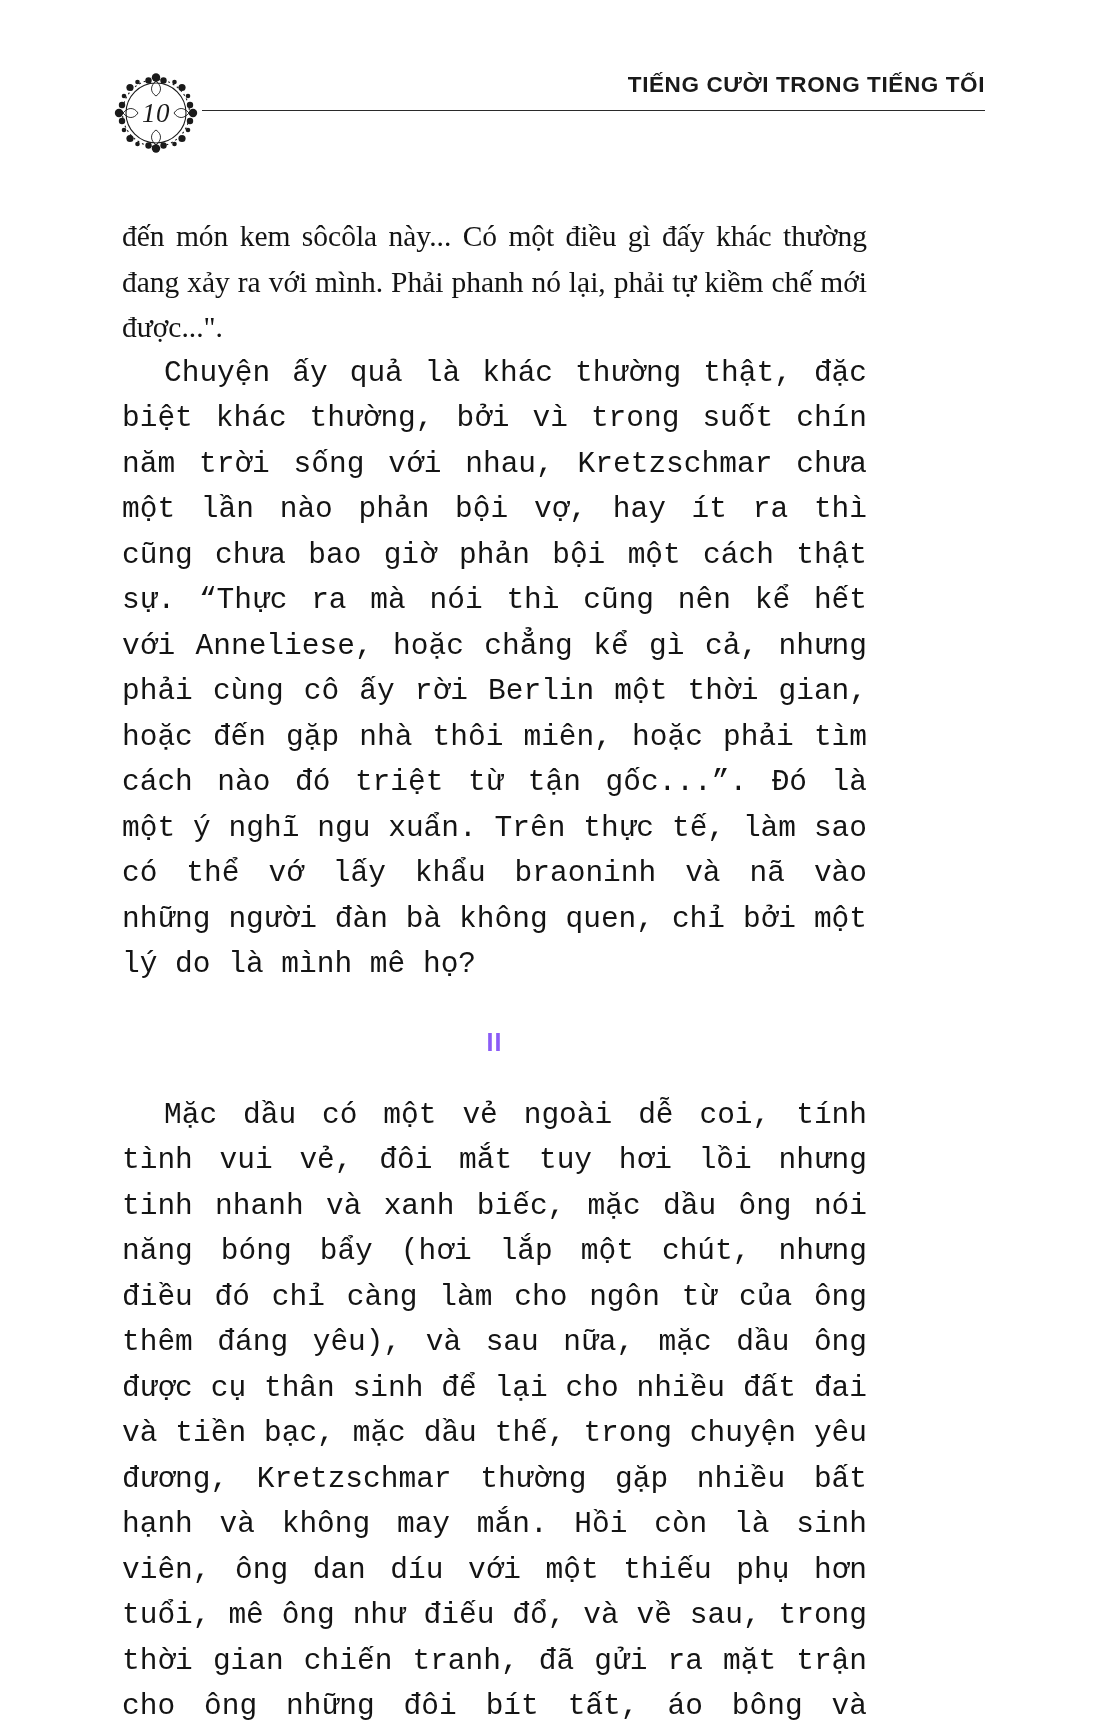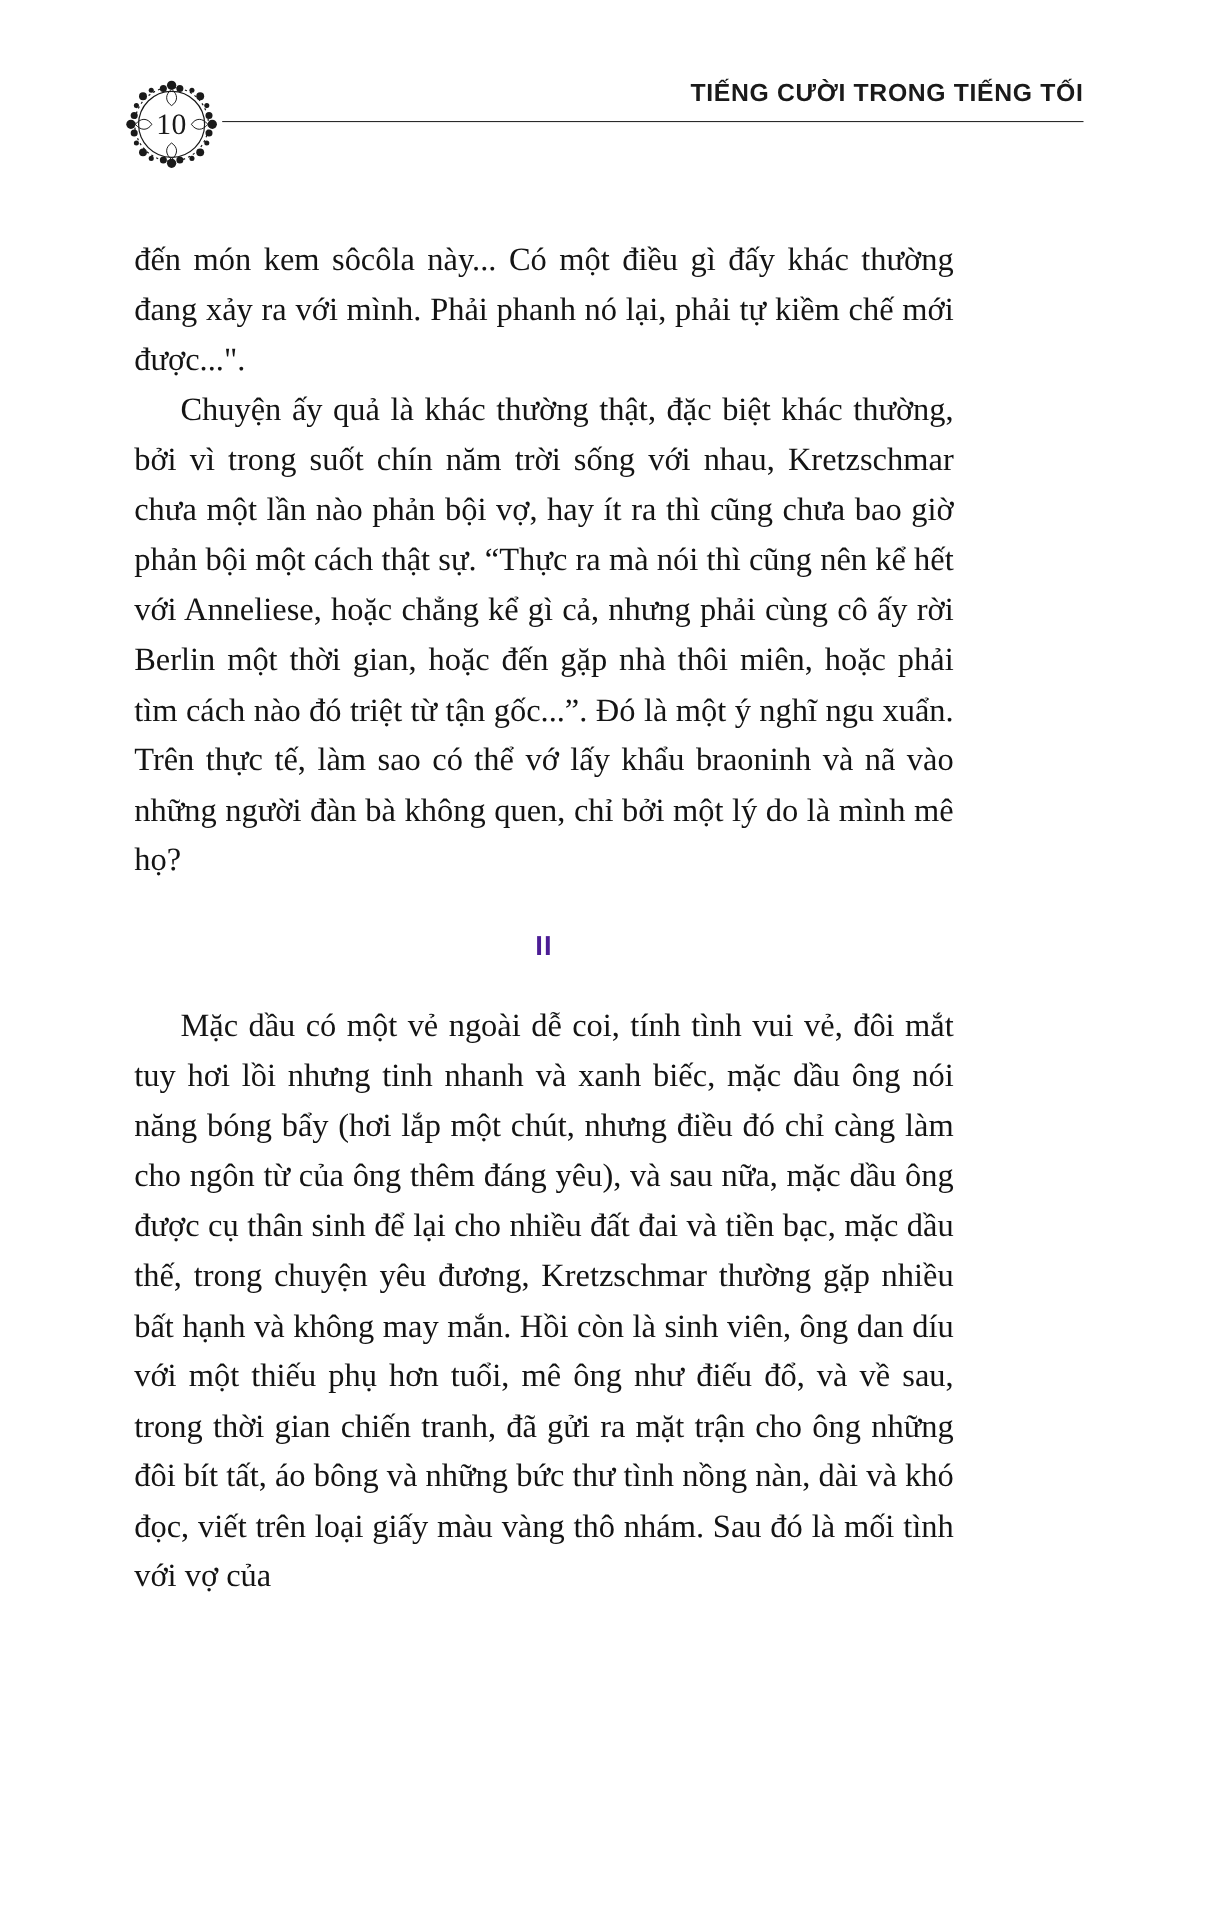--- a/index.html
+++ b/index.html
@@ -42,20 +42,21 @@
   .page-number {
     position: absolute;
     left: 0;
     top: 0;
     width: 92px;
     height: 86px;
     display: flex;
     align-items: center;
     justify-content: center;
     font-family: "Liberation Serif", serif;
+    font-style: italic;
     font-size: 27px;
     color: #1a1a1a;
     letter-spacing: 0.5px;
   }
 
   .header-rule {
     position: absolute;
     left: 92px;
     right: 0;
     top: 40px;
@@ -88,30 +89,31 @@
     font-size: 29.5px;
     line-height: 45.5px;
     text-align: justify;
     text-justify: inter-word;
     color: #141414;
     font-family: "Liberation Serif", serif;
   }
 
   p.indent {
     text-indent: 42px;
+    font-family: Liberation Mono, monospace;
   }
 
   .section-number {
     margin: 40px 0 36px 0;
     text-align: center;
     font-family: "Liberation Sans", sans-serif;
     font-weight: bold;
     font-size: 25px;
     letter-spacing: 1px;
-    color: #4c1d95;
+    color: #8b5cf6;
   }
 
   .spacer-top { margin-top: 26px; }
 </style>
 </head>
 <body>
 
 <div class="page">
 
   <div class="header">

